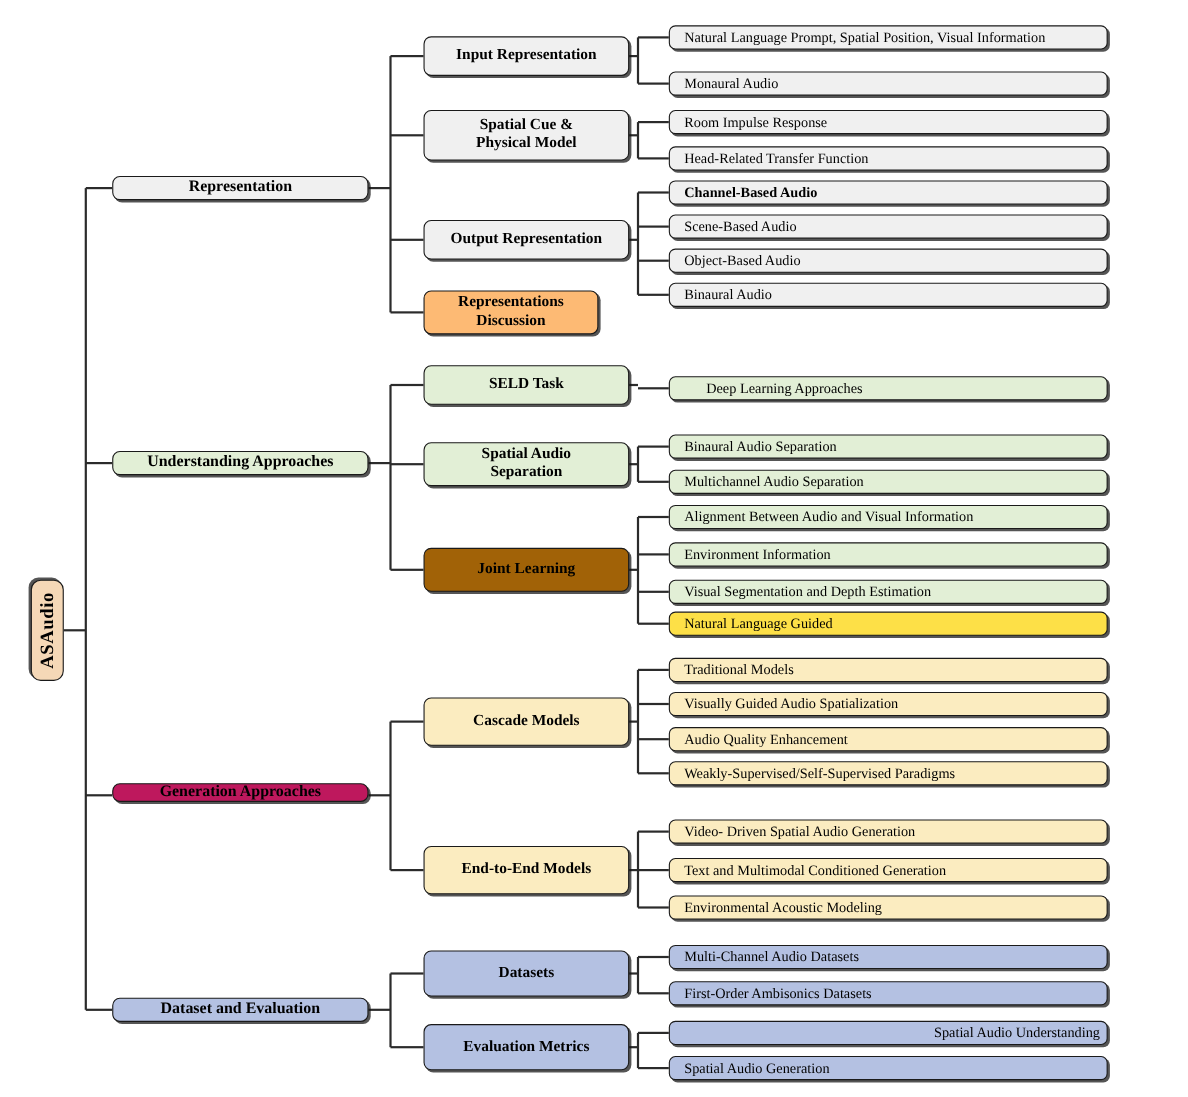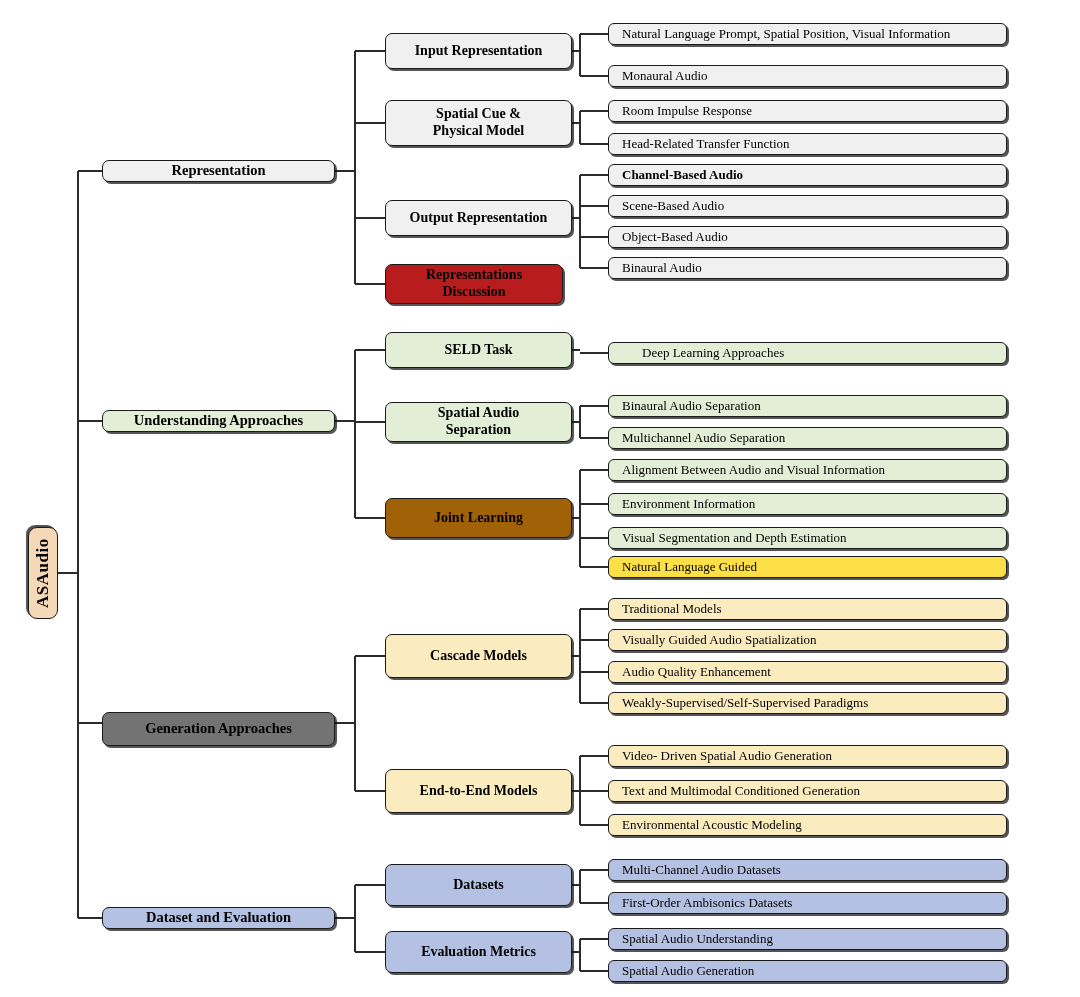--- a/index.html
+++ b/index.html
@@ -119,21 +119,21 @@
     </div>
     <div class="edge h" style="left: 580px; top: 236.2px; width: 28px; background: rgb(43, 43, 43);"></div>
     <div class="node leaf" style="left: 608px; top: 226px; width: 399px; height: 22px; background: rgb(240, 240, 240);">
       <span class="lbl">Object-Based Audio</span>
     </div>
     <div class="edge h" style="left: 580px; top: 267.2px; width: 28px; background: rgb(43, 43, 43);"></div>
     <div class="node leaf" style="left: 608px; top: 257px; width: 399px; height: 22px; background: rgb(240, 240, 240);">
       <span class="lbl">Binaural Audio</span>
     </div>
     <div class="edge h" style="left: 355px; top: 283.2px; width: 30px; background: rgb(43, 43, 43);"></div>
-    <div class="node cat" style="left: 385px; top: 264px; width: 178px; height: 40px; background: #b91c1c;">
+    <div class="node cat" style="left: 385px; top: 264px; width: 159px; height: 40px; background: #fdba74;">
       <span class="lbl">Representations<br>Discussion</span>
     </div>
     <div class="edge v" style="left: 354.2px; top: 51px; height: 233px; background: rgb(43, 43, 43);"></div>
     <div class="edge h" style="left: 335px; top: 170.2px; width: 20px; background: rgb(43, 43, 43);"></div>
     <div class="edge h" style="left: 78px; top: 420.2px; width: 24px; background: rgb(43, 43, 43);"></div>
     <div class="node branch" style="left: 102px; top: 410px; width: 233px; height: 22px; background: rgb(226, 239, 214);">
       <span class="lbl">Understanding Approaches</span>
     </div>
     <div class="edge h" style="left: 355px; top: 349.2px; width: 30px; background: rgb(43, 43, 43);"></div>
     <div class="node cat" style="left: 385px; top: 332px; width: 187px; height: 36px; background: rgb(226, 239, 214);">
@@ -176,21 +176,21 @@
     <div class="node leaf" style="left: 608px; top: 527px; width: 399px; height: 22px; background: rgb(226, 239, 214);">
       <span class="lbl">Visual Segmentation and Depth Estimation</span>
     </div>
     <div class="edge h" style="left: 580px; top: 566.2px; width: 28px; background: rgb(43, 43, 43);"></div>
     <div class="node leaf" style="left: 608px; top: 556px; width: 399px; height: 22px; background: #fde047;">
       <span class="lbl">Natural Language Guided</span>
     </div>
     <div class="edge v" style="left: 354.2px; top: 350px; height: 168px; background: rgb(43, 43, 43);"></div>
     <div class="edge h" style="left: 335px; top: 420.2px; width: 20px; background: rgb(43, 43, 43);"></div>
     <div class="edge h" style="left: 78px; top: 722.2px; width: 24px; background: rgb(43, 43, 43);"></div>
-    <div class="node branch" style="left: 102px; top: 712px; width: 233px; height: 34px; background: #737373;">
+    <div class="node branch" style="left: 102px; top: 712px; width: 233px; height: 17px; background: #be185d;">
       <span class="lbl">Generation Approaches</span>
     </div>
     <div class="edge h" style="left: 355px; top: 655.2px; width: 30px; background: rgb(43, 43, 43);"></div>
     <div class="node cat" style="left: 385px; top: 634px; width: 187px; height: 44px; background: rgb(251, 236, 192);">
       <span class="lbl">Cascade Models</span>
     </div>
     <div class="edge h" style="left: 572px; top: 655.2px; width: 8px; background: rgb(43, 43, 43);"></div>
     <div class="edge v" style="left: 579.2px; top: 609px; height: 94px; background: rgb(43, 43, 43);"></div>
     <div class="edge h" style="left: 580px; top: 608.2px; width: 28px; background: rgb(43, 43, 43);"></div>
     <div class="node leaf" style="left: 608px; top: 598px; width: 399px; height: 22px; background: rgb(251, 236, 192);">
@@ -246,21 +246,21 @@
     <div class="node leaf" style="left: 608px; top: 892px; width: 399px; height: 22px; background: rgb(180, 193, 226);">
       <span class="lbl">First-Order Ambisonics Datasets</span>
     </div>
     <div class="edge h" style="left: 355px; top: 951.2px; width: 30px; background: rgb(43, 43, 43);"></div>
     <div class="node cat" style="left: 385px; top: 931px; width: 187px; height: 42px; background: rgb(180, 193, 226);">
       <span class="lbl">Evaluation Metrics</span>
     </div>
     <div class="edge h" style="left: 572px; top: 951.2px; width: 8px; background: rgb(43, 43, 43);"></div>
     <div class="edge v" style="left: 579.2px; top: 939px; height: 32px; background: rgb(43, 43, 43);"></div>
     <div class="edge h" style="left: 580px; top: 938.2px; width: 28px; background: rgb(43, 43, 43);"></div>
-    <div class="node leaf" style="left: 608px; top: 928px; width: 399px; height: 22px; background: rgb(180, 193, 226);">
+    <div class="node leaf" style="left: 608px; top: 928px; width: 399px; height: 22px; background: rgb(180, 193, 226); justify-content: flex-end;">
       <span class="lbl">Spatial Audio Understanding</span>
     </div>
     <div class="edge h" style="left: 580px; top: 970.2px; width: 28px; background: rgb(43, 43, 43);"></div>
     <div class="node leaf" style="left: 608px; top: 960px; width: 399px; height: 22px; background: rgb(180, 193, 226);">
       <span class="lbl">Spatial Audio Generation</span>
     </div>
     <div class="edge v" style="left: 354.2px; top: 885px; height: 67px; background: rgb(43, 43, 43);"></div>
     <div class="edge h" style="left: 335px; top: 917.2px; width: 20px; background: rgb(43, 43, 43);"></div>
   </div>
 

